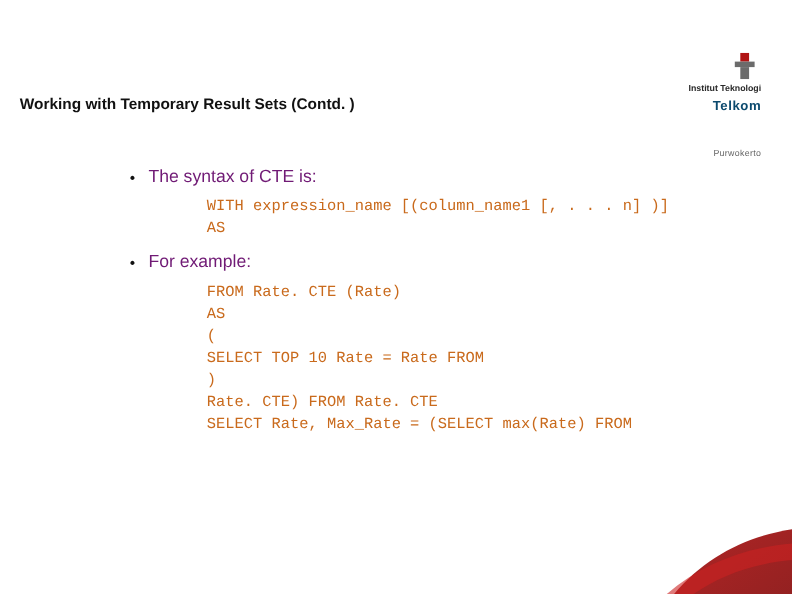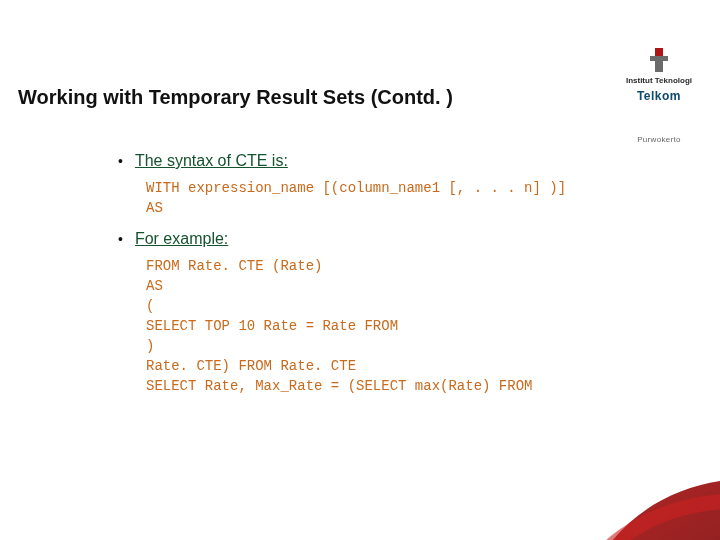--- a/index.html
+++ b/index.html
@@ -18,32 +18,32 @@
     width: 240px;
     height: 240px;
     pointer-events: none;
   }
   .logo-area {
     position: absolute;
     top: 48px;
     right: 28px;
     display: flex;
     flex-direction: column;
-    align-items: center;
+    align-items: flex-end;
     gap: 4px;
   }
   .logo-mark { display: block; }
   .logo-text { font-size: 8px; font-weight: bold; color: #2a2a2a; white-space: nowrap; }
   .logo-name { font-size: 12px; font-weight: bold; color: #0c4a6e; letter-spacing: 0.5px; }
   .logo-sub { font-size: 8px; color: #666; letter-spacing: 0.3px; margin-top: 28px; }
   .slide-title {
     position: absolute;
     top: 86px;
     left: 18px;
-    font-size: 20px;
+    font-size: 14px;
     font-weight: bold;
     color: #111;
   }
   .content {
     position: absolute;
     top: 150px;
     left: 118px;
     width: 560px;
   }
   .bullet {
@@ -52,26 +52,25 @@
     gap: 12px;
     margin-bottom: 6px;
   }
   .bullet .dot {
     font-size: 14px;
     color: #111;
     line-height: 22px;
   }
   .bullet .text {
     font-size: 16px;
-    color: #14532d;
+    color: #701a75;
     line-height: 22px;
-    text-decoration: underline;
   }
   .code-block {
-    margin-left: 28px;
+    margin-left: 70px;
     margin-top: 4px;
     margin-bottom: 10px;
   }
   .code-line {
     font-family: "Courier New", Courier, monospace;
     font-size: 14px;
     color: #C96A1C;
     line-height: 20px;
     white-space: pre;
   }

